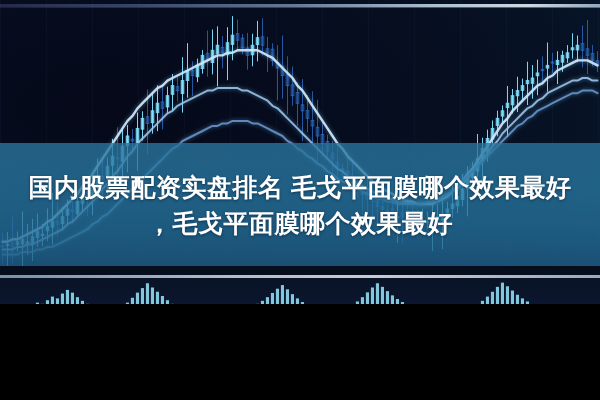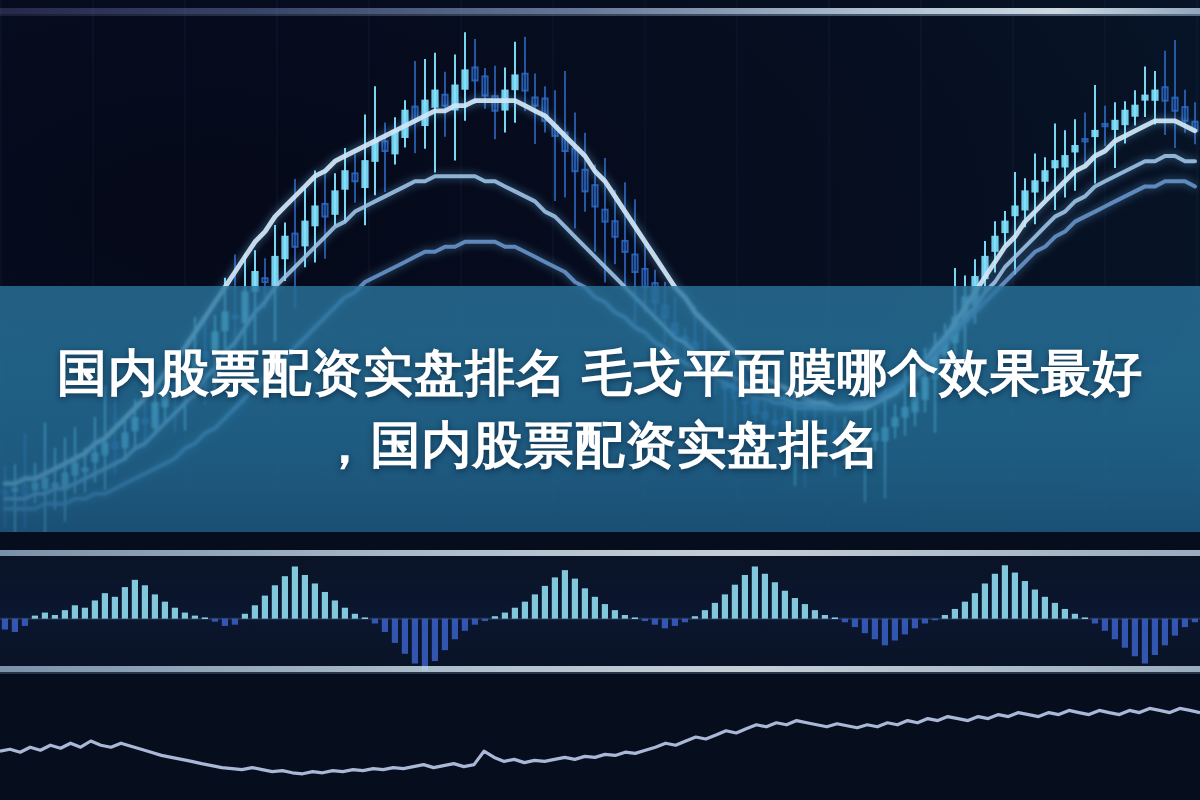--- a/index.html
+++ b/index.html
@@ -1,17 +1,17 @@
 <!DOCTYPE html>
 <html><head>
 <meta charset="utf-8">
 <style>
   html,body{margin:0;padding:0;background:#000;}
   #stage{
-    position:relative;width:600px;height:400px;overflow:hidden;
+    position:relative;width:600px;height:304px;overflow:hidden;
     font-family:"Liberation Sans","DejaVu Sans",sans-serif;
     background:#060d1c;
   }
   
   #pricePanel{
     position:absolute;left:0;top:0;width:600px;height:266px;
     background:
       radial-gradient(120% 140% at 18% 40%, #05091a 0%, #060e20 45%, #071528 80%, #06111f 100%);
   }
   #pricePanel::after{ 
@@ -328,21 +328,21 @@
           <path d="M 2.5 254.4 L 7.5 254.4 L 12.5 254.4 L 17.5 254.4 L 22.5 251.9 L 27.5 251.9 L 32.5 251.9 L 37.5 249.4 L 42.5 249.4 L 47.5 246.9 L 52.5 246.9 L 57.5 244.4 L 62.5 241.8 L 67.5 239.3 L 72.5 236.8 L 77.5 234.3 L 82.5 231.8 L 87.5 229.2 L 92.5 224.2 L 97.5 221.7 L 102.5 216.6 L 107.5 214.1 L 112.5 209.1 L 117.5 204.0 L 122.5 199.0 L 127.5 194.0 L 132.5 188.9 L 137.5 183.9 L 142.5 178.8 L 147.5 173.8 L 152.5 168.8 L 157.5 163.7 L 162.5 158.7 L 167.5 153.6 L 172.5 148.6 L 177.5 146.1 L 182.5 141.0 L 187.5 138.5 L 192.5 136.0 L 197.5 133.5 L 202.5 131.0 L 207.5 128.4 L 212.5 125.9 L 217.5 125.9 L 222.5 123.4 L 227.5 123.4 L 232.5 120.9 L 237.5 120.9 L 242.5 120.9 L 247.5 120.9 L 252.5 123.4 L 257.5 123.4 L 262.5 125.9 L 267.5 128.4 L 272.5 131.0 L 277.5 133.5 L 282.5 136.0 L 287.5 141.0 L 292.5 143.6 L 297.5 148.6 L 302.5 151.1 L 307.5 156.2 L 312.5 158.7 L 317.5 163.7 L 322.5 166.2 L 327.5 171.3 L 332.5 173.8 L 337.5 178.8 L 342.5 181.4 L 347.5 183.9 L 352.5 186.4 L 357.5 188.9 L 362.5 191.4 L 367.5 194.0 L 372.5 196.5 L 377.5 199.0 L 382.5 199.0 L 387.5 201.5 L 392.5 201.5 L 397.5 204.0 L 402.5 204.0 L 407.5 204.0 L 412.5 204.0 L 417.5 204.0 L 422.5 204.0 L 427.5 201.5 L 432.5 201.5 L 437.5 199.0 L 442.5 196.5 L 447.5 194.0 L 452.5 191.4 L 457.5 186.4 L 462.5 181.4 L 467.5 176.3 L 472.5 171.3 L 477.5 166.2 L 482.5 161.2 L 487.5 156.2 L 492.5 151.1 L 497.5 146.1 L 502.5 141.0 L 507.5 136.0 L 512.5 131.0 L 517.5 125.9 L 522.5 123.4 L 527.5 118.4 L 532.5 115.8 L 537.5 110.8 L 542.5 108.3 L 547.5 105.8 L 552.5 103.2 L 557.5 100.7 L 562.5 98.2 L 567.5 95.7 L 572.5 93.2 L 577.5 93.2 L 582.5 90.6 L 587.5 90.6 L 592.5 90.6 L 597.5 93.2" fill="none" stroke="#6f9fd8" stroke-width="2" stroke-linejoin="round" stroke-linecap="round" opacity="0.85" class="glow"></path>
         </g>
     </svg>
     <div class="topRule"></div>
     <div class="topRule2"></div>
   </div>
 
   <div id="banner"></div>
   <div id="bannerText">
     <div class="headline l1">国内股票配资实盘排名 毛戈平面膜哪个效果最好</div>
-    <div class="headline l2">，国内股票配资实盘排名</div>
+    <div class="headline l2">，毛戈平面膜哪个效果最好</div>
   </div>
 
   <div class="divider" style="top:275px">
       <span class="thin"></span>
     </div>
 
   <div id="macdPanel">
     <svg id="macdSvg" width="600" height="58" viewBox="0 0 600 58">
       <g id="macdBars">
           <line x1="0" x2="600" y1="31.32" y2="31.32" stroke="rgba(150,180,210,.18)" stroke-width="1"></line>

